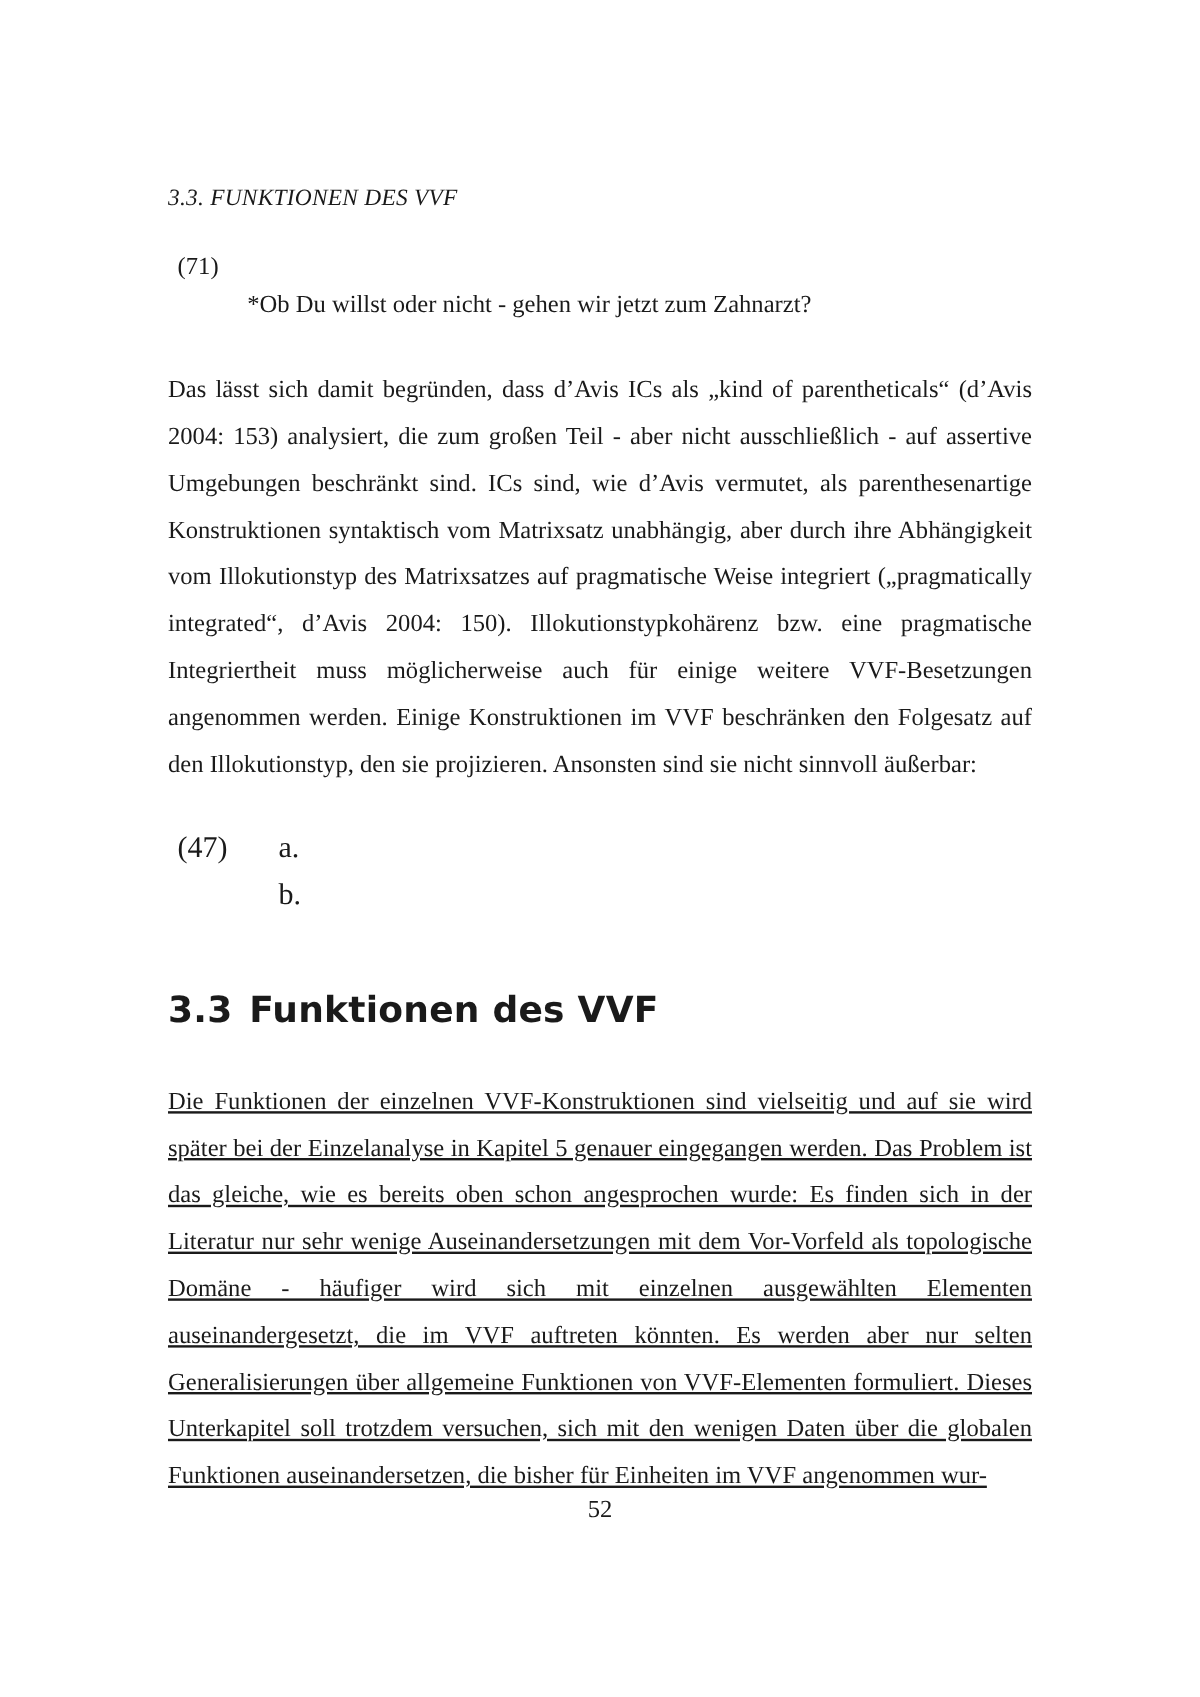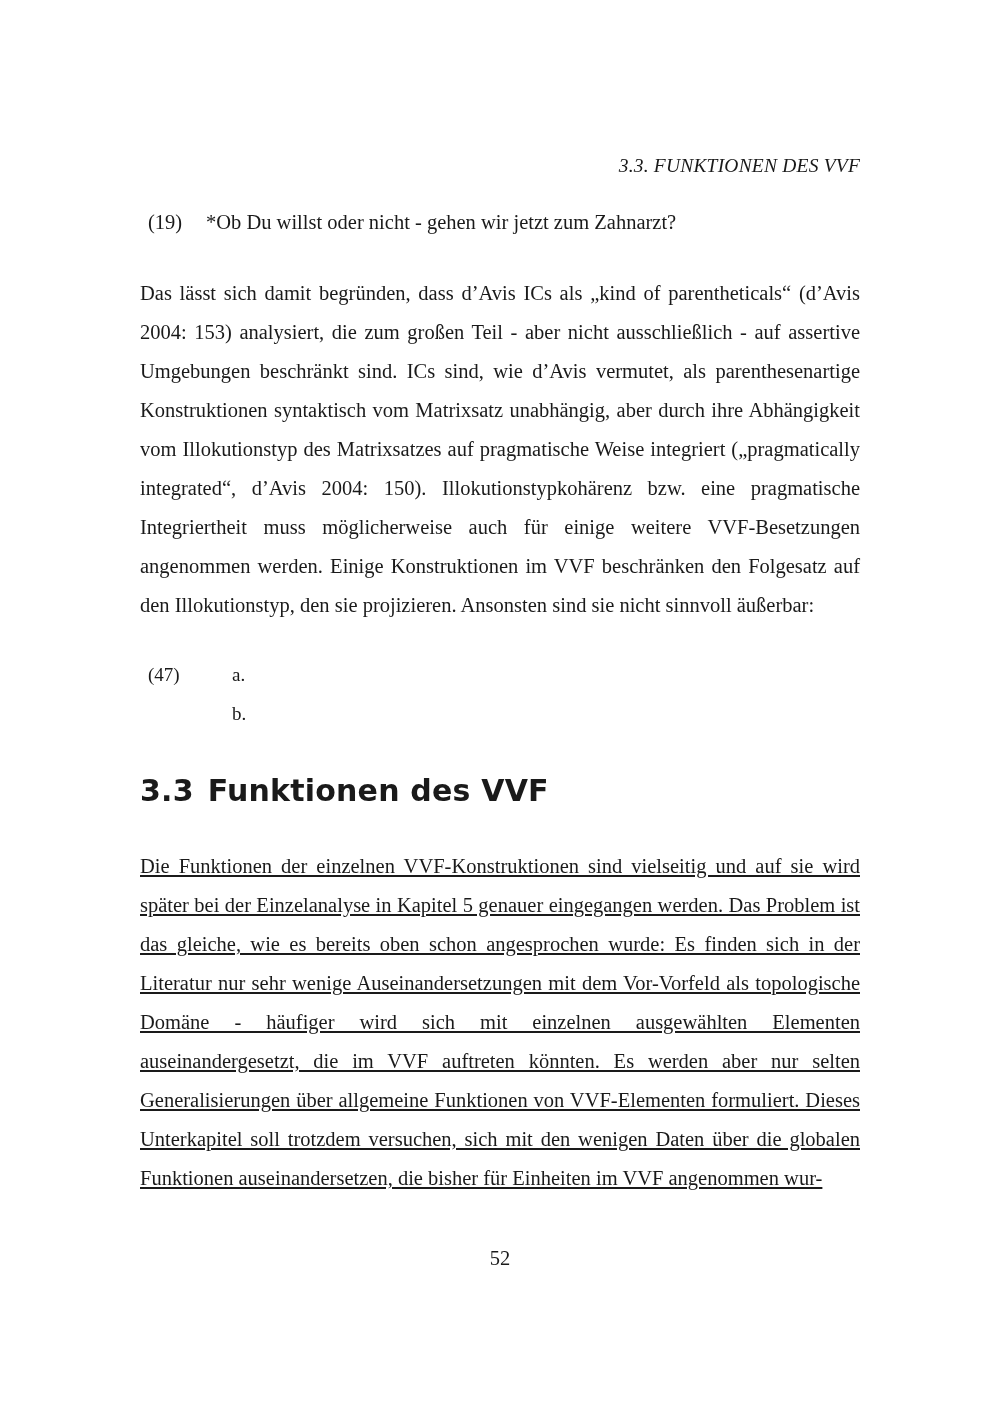--- a/index.html
+++ b/index.html
@@ -22,21 +22,21 @@
     box-sizing: border-box;
     padding: 0;
   }
   .content {
     position: absolute;
     left: 140px;
     top: 0;
     width: 720px;
   }
   .running-head {
-    text-align: right;
+    text-align: left;
     font-style: italic;
     font-size: 19.5px;
     letter-spacing: 0.2px;
     margin-top: 155px;
     margin-bottom: 0;
   }
   .para {
     font-size: 20.5px;
     line-height: 39px;
     text-align: justify;
@@ -54,25 +54,26 @@
   }
   .example .num {
     width: 66px;
     flex: 0 0 66px;
     text-align: left;
     padding-left: 8px;
     box-sizing: border-box;
   }
   .example .txt {
     flex: 1 1 auto;
+    margin-top: 32px;
   }
 
   .example-group {
     margin-top: 30px;
-    font-size: 19px;
+    font-size: 25px;
     line-height: 39px;
     font-family: Liberation Serif, serif;
   }
   .eg-row {
     display: flex;
     align-items: flex-start;
   }
   .eg-num {
     width: 62px;
     flex: 0 0 62px;
@@ -87,21 +88,21 @@
   }
   .eg-text {
     flex: 1 1 auto;
     padding-left: 10px;
   }
 
   h2.section-title {
     font-family: "DejaVu Sans", sans-serif;
     font-weight: bold;
     font-size: 30px;
-    margin: 40px 0 0 0;
+    margin: 60px 0 0 0;
     letter-spacing: 0.2px;
   }
   h2.section-title .num {
     margin-right: 14px;
   }
   .after-heading { margin-top: 39px; text-decoration: underline; }
 
   .folio {
     position: absolute;
     left: 0;
@@ -114,21 +115,21 @@
 </head>
 <body>
 
 <div class="page">
   <div class="content">
 
     <div class="running-head">3.3.  FUNKTIONEN DES VVF</div>
 
 
     <div class="example">
-      <span class="num">(19)</span>
+      <span class="num">(71)</span>
       <span class="txt">*Ob Du willst oder nicht - gehen wir jetzt zum Zahnarzt?</span>
     </div>
 
     <p class="para body">Das lässt sich damit begründen, dass d’Avis ICs als „kind of parentheticals“ (d’Avis 2004: 153) analysiert, die zum großen Teil - aber nicht ausschließlich - auf assertive Umgebungen beschränkt sind. ICs sind, wie d’Avis vermutet, als parenthesenartige Konstruktionen syntaktisch vom Matrixsatz unabhängig, aber durch ihre Abhängigkeit vom Illokutionstyp des Matrixsatzes auf pragmatische Weise integriert („pragmatically integrated“, d’Avis 2004: 150). Illokutionstypkohärenz bzw. eine pragmatische Integriertheit muss möglicherweise auch für einige weitere VVF-Besetzungen angenommen werden. Einige Konstruktionen im VVF beschränken den Folgesatz auf den Illokutionstyp, den sie projizieren. Ansonsten sind sie nicht sinnvoll äußerbar:</p>
 
     <div class="example-group">
       <div class="eg-row">
         <span class="eg-num">(47)</span>
         <span class="eg-letter">a.</span>
       </div>

